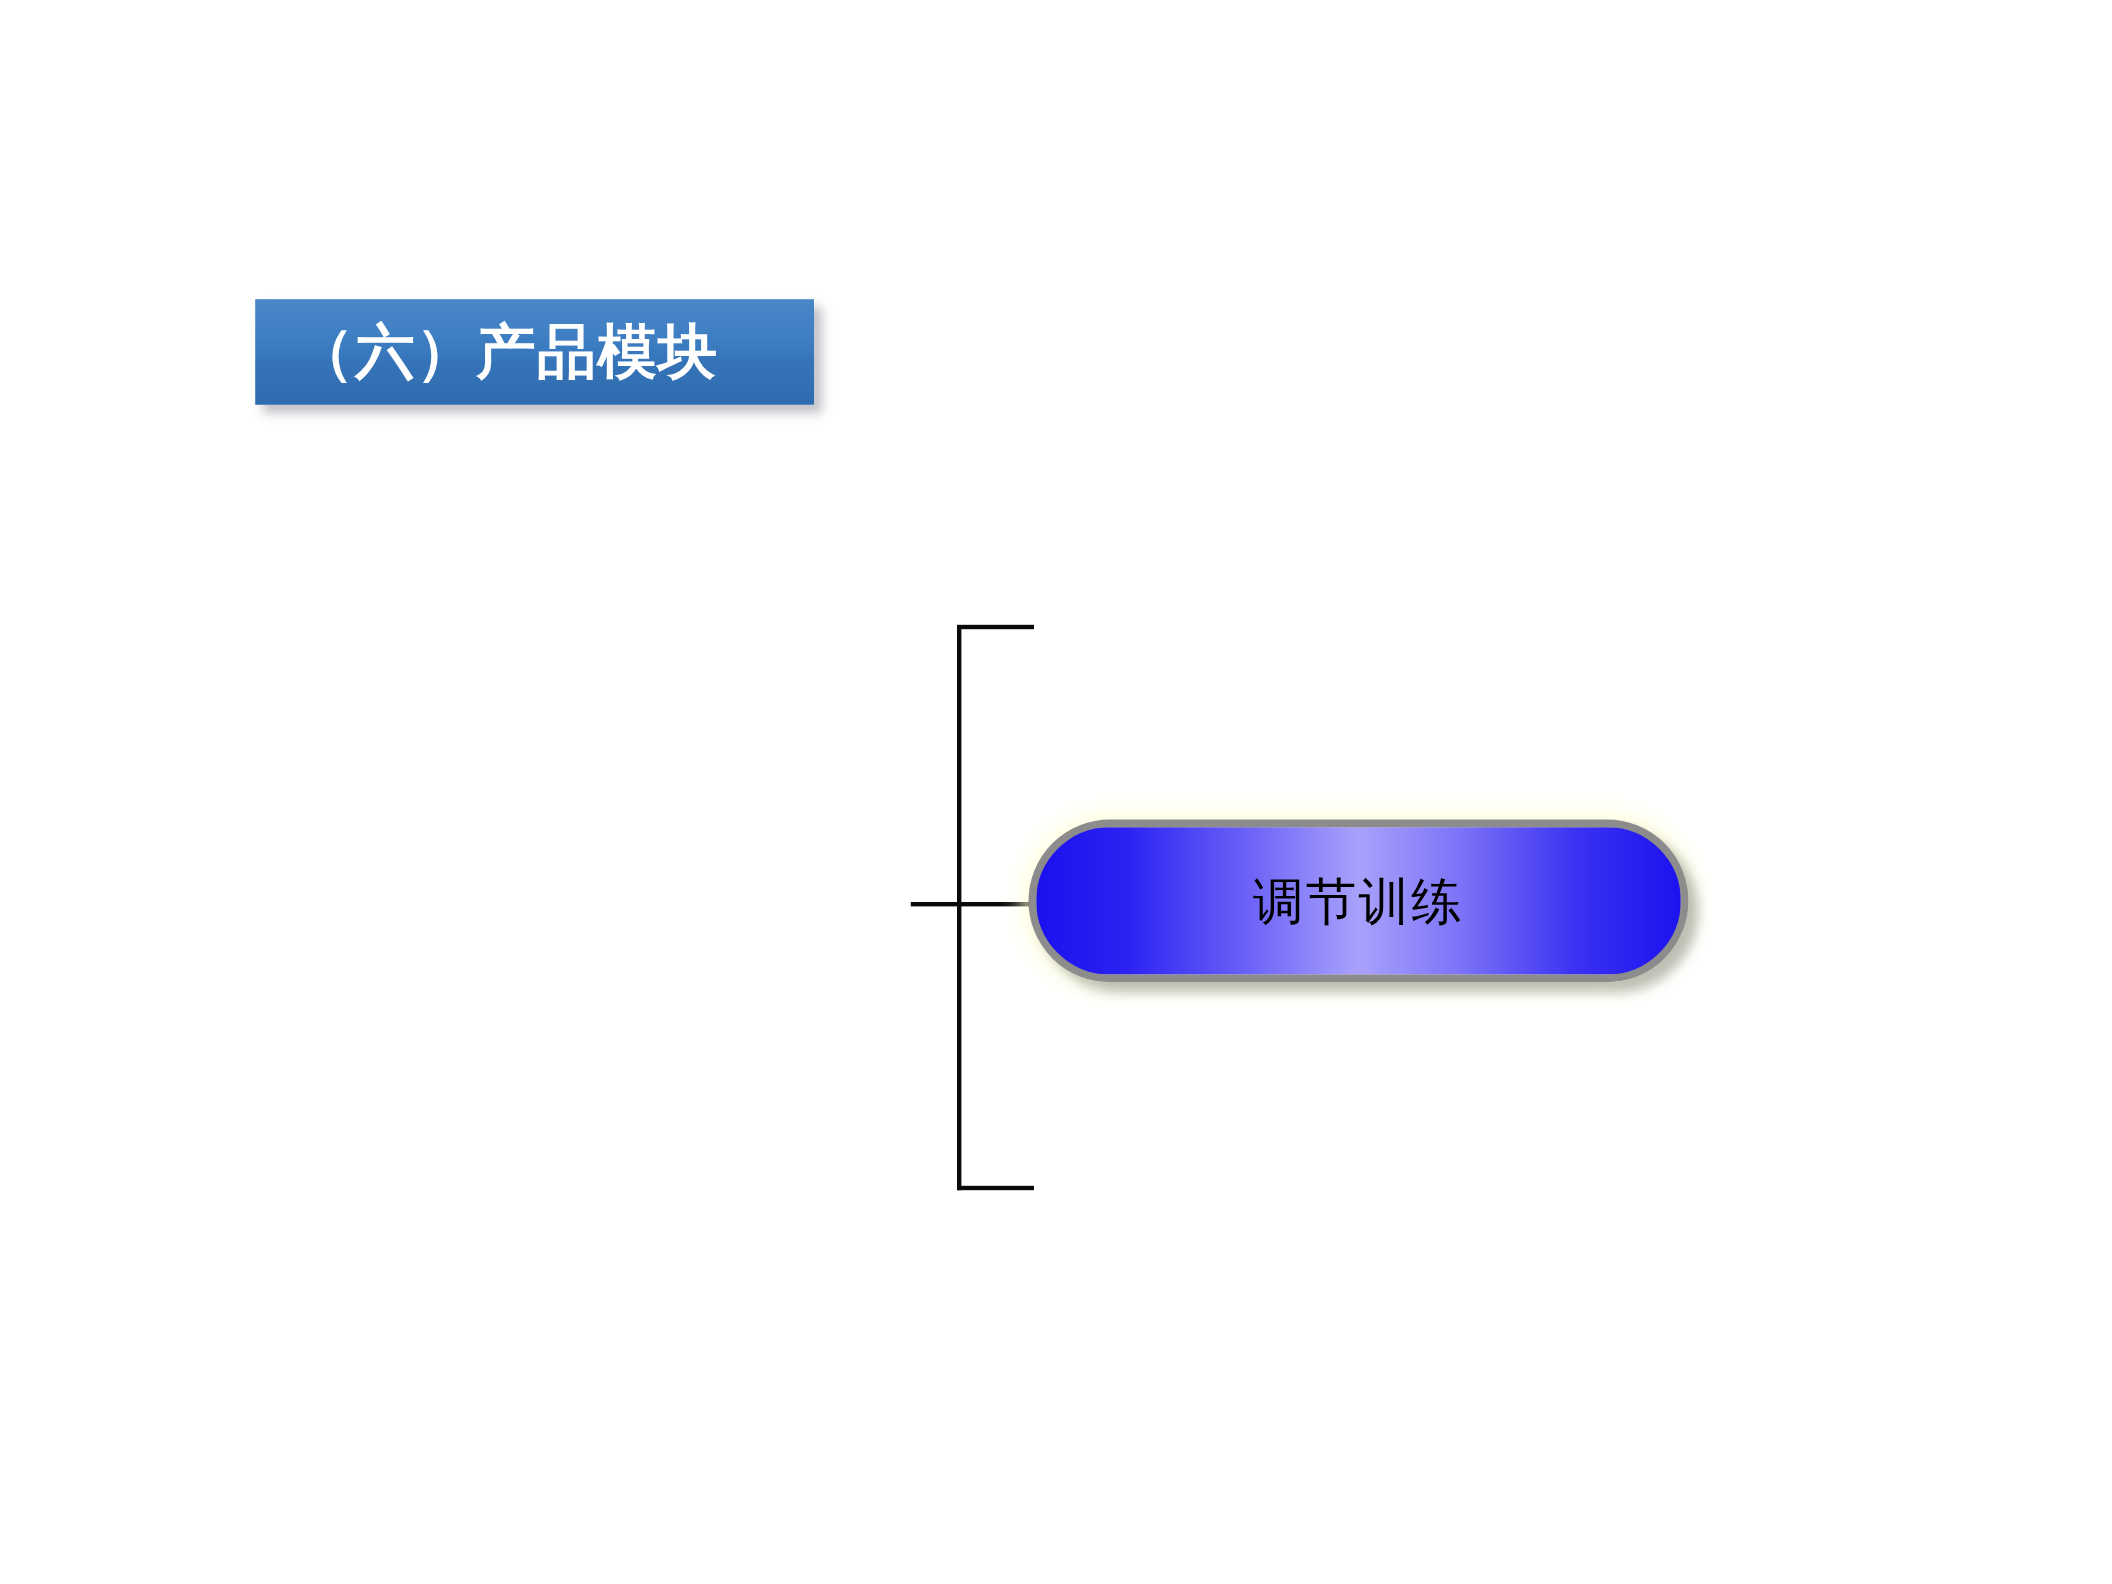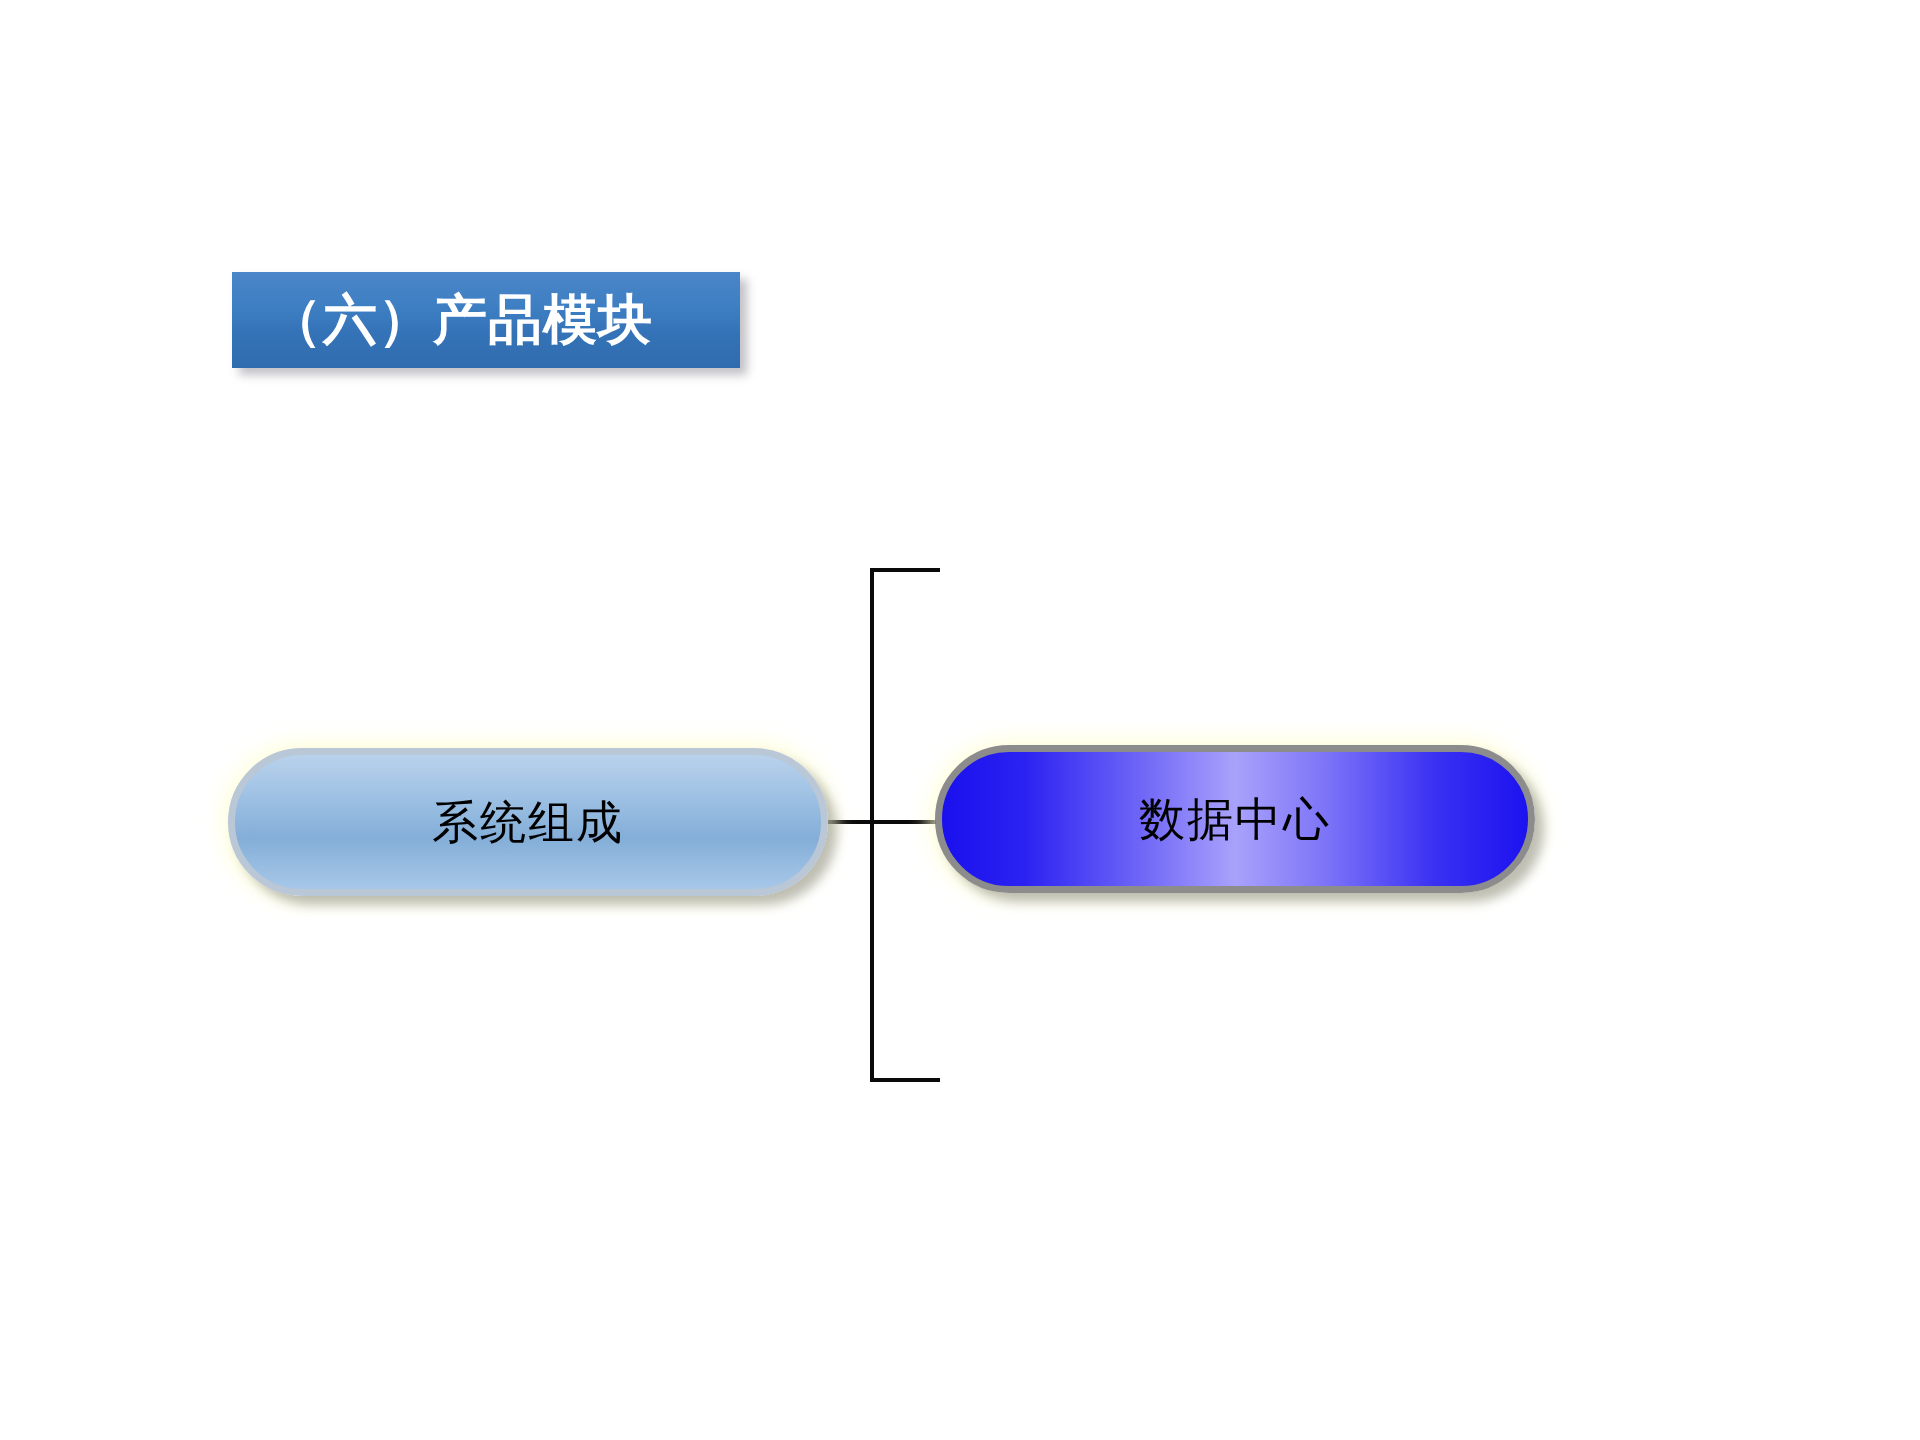--- a/index.html
+++ b/index.html
@@ -185,24 +185,21 @@
   </div>
 
   <div class="diagram">
 
     <div class="conn conn-h" id="conn-root-stub"></div>
     <div class="conn conn-v" id="conn-trunk"></div>
     <div class="conn conn-h" id="conn-branch-top"></div>
     <div class="conn conn-h" id="conn-branch-mid"></div>
     <div class="conn conn-h" id="conn-branch-bot"></div>
 
-    <div class="node" id="node-root">
-      <span class="node-label">系统组成</span>
-    </div>
 
 
     <div class="node" id="node-training">
-      <span class="node-label">数据中心</span>
+      <span class="node-label">调节训练</span>
     </div>
 
 
   </div>
 </div>
 
 </body></html>

